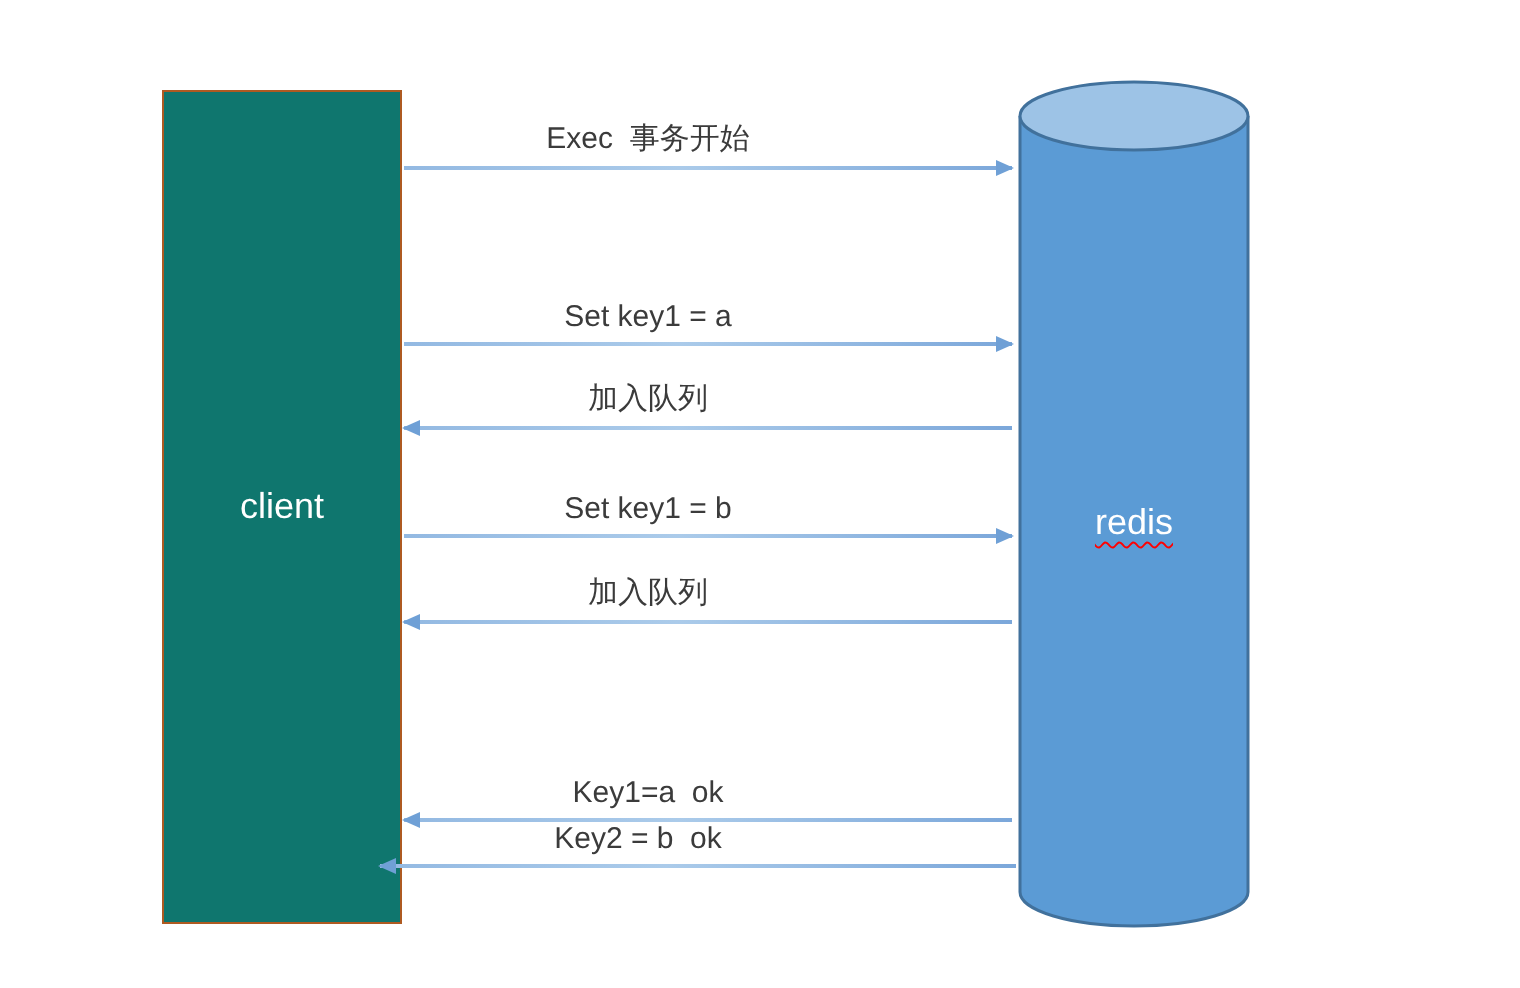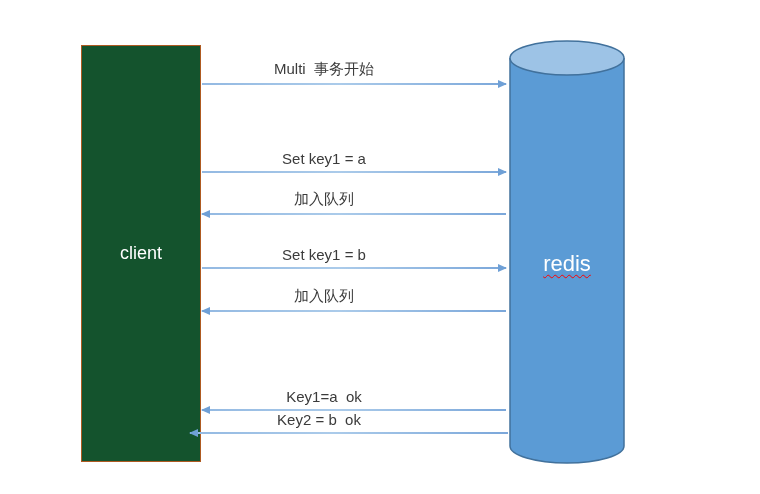--- a/index.html
+++ b/index.html
@@ -3,29 +3,29 @@
 <meta charset="utf-8">
 <style>
   html,body { margin:0; padding:0; background:#fff; }
   .canvas {
     position:relative; width:760px; height:494px; background:#ffffff;
     font-family:"Liberation Sans", sans-serif; overflow:hidden;
   }
   
   .client-box {
     position:absolute; left:81px; top:45px; width:120px; height:417px;
-    box-sizing:border-box; background:#14532d; border:1.5px solid #AE5A21;
+    box-sizing:border-box; background:#0f766e; border:1.5px solid #AE5A21;
     display:flex; align-items:center; justify-content:center;
   }
   .client-box .node-label { color:#ffffff; font-size:18px; }
   
   .cyl { position:absolute; left:508px; top:38px; }
   .server-label {
     position:absolute; left:508px; top:251px; width:118px; text-align:center;
-    color:#ffffff; font-size:22px;
+    color:#ffffff; font-size:18px;
   }
   .server-label .misspelled {
     text-decoration: underline wavy #FF0000;
     text-decoration-thickness:1px; text-underline-offset:3px;
   }
   
   .msg { position:absolute; left:202px; width:304px; height:30px; }
   .msg.wide { left:190px; width:318px; }
   .msg-label {
     position:absolute; left:0; right:0; bottom:6px; text-align:center;
@@ -58,21 +58,21 @@
 
   <svg class="cyl" width="120" height="430" viewBox="0 0 120 430" aria-hidden="true">
     <path d="M 2 20 L 2 408 A 57 17 0 0 0 116 408 L 116 20" fill="#5B9BD5" stroke="#41719C" stroke-width="1.5"></path>
     <ellipse cx="59" cy="20" rx="57" ry="17" fill="#9DC3E6" stroke="#41719C" stroke-width="1.5"></ellipse>
   </svg>
   <div class="server-label">
     <span class="misspelled">redis</span>
   </div>
 
   <div class="msg right" style="top:55px">
-    <div class="msg-label">Multi  事务开始</div>
+    <div class="msg-label">Exec  事务开始</div>
     <div class="msg-line">
       <span class="head"></span>
     </div>
   </div>
 
 
   <div class="msg right" style="top:143px">
     <div class="msg-label">Set key1 = a</div>
     <div class="msg-line">
       <span class="head"></span>

